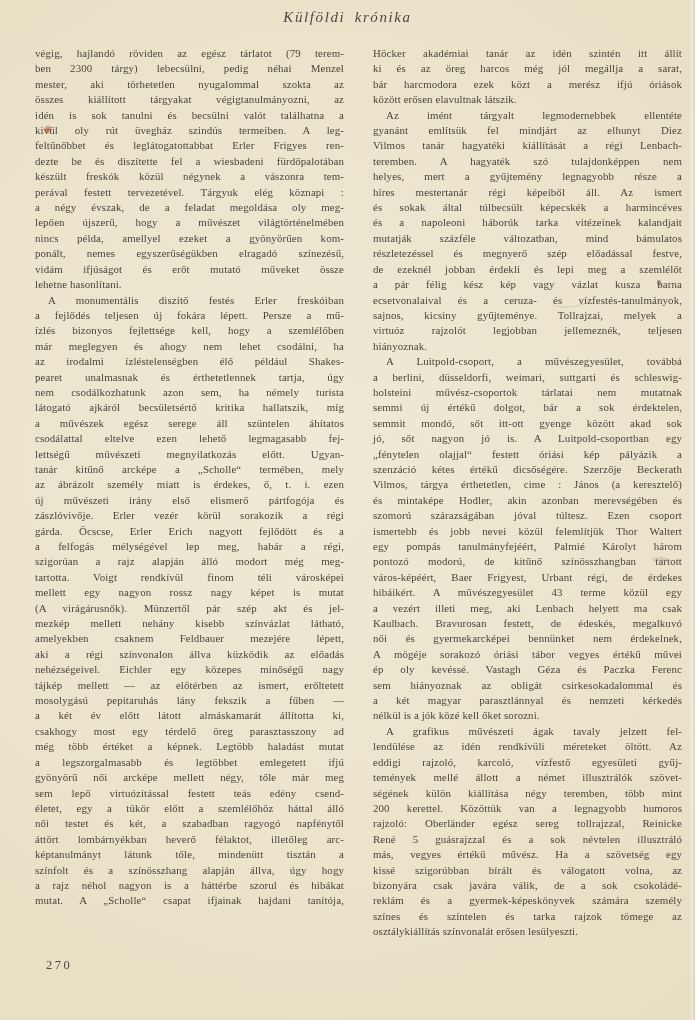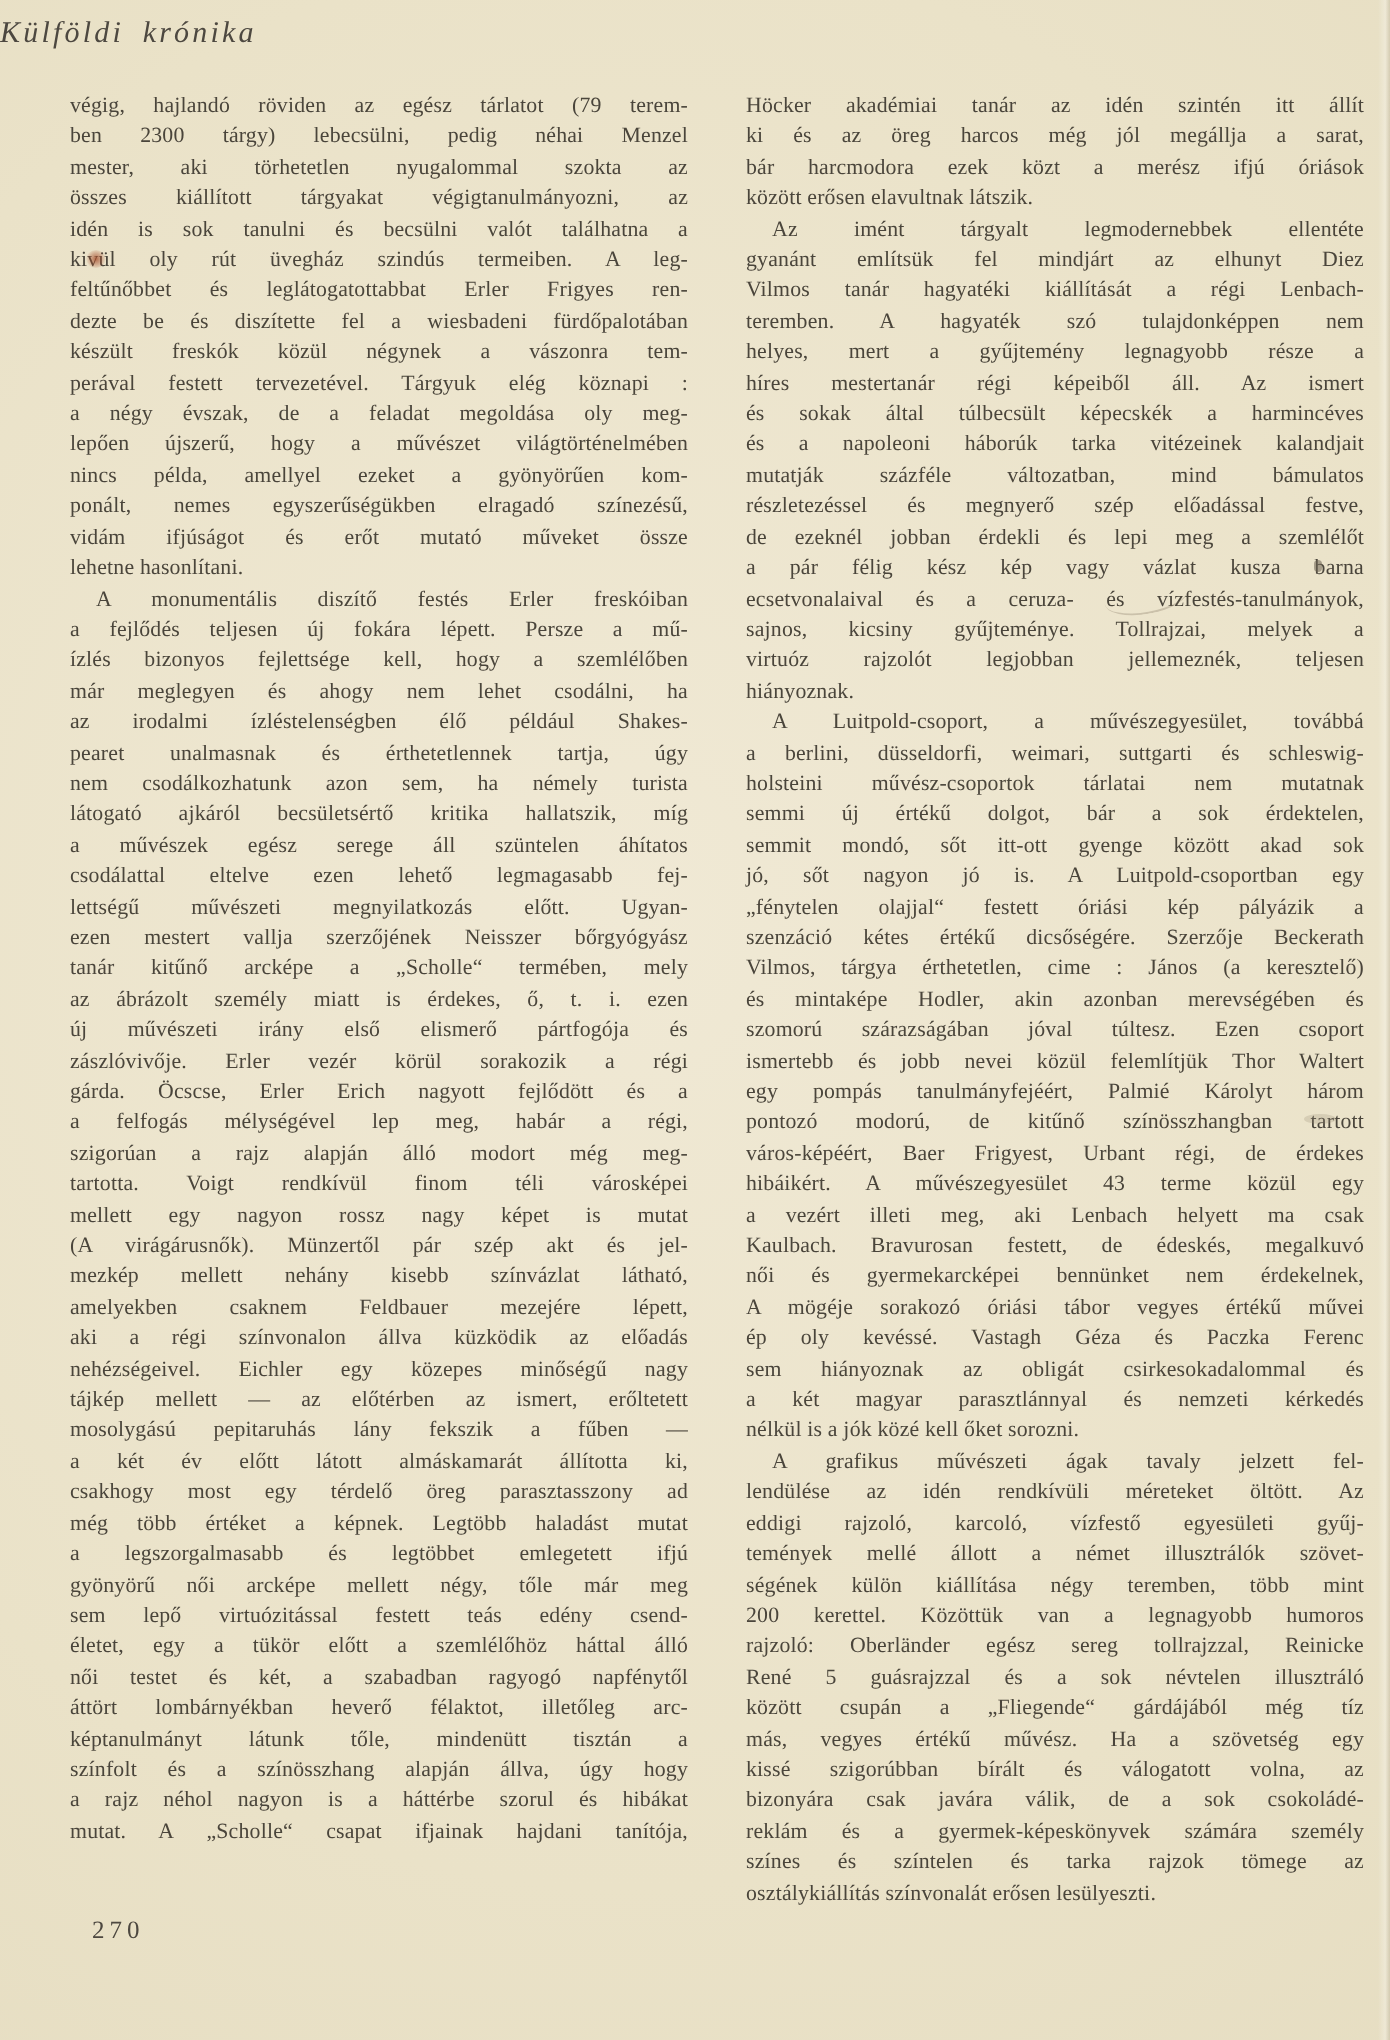--- a/index.html
+++ b/index.html
@@ -9,21 +9,21 @@
     overflow: hidden;
     background:
       radial-gradient(ellipse 130% 95% at 45% 45%,
         #f0e9d5 0%, #eae2c8 50%, #e3dabd 92%, #ded5b6 100%);
     font-family: "Liberation Serif", "DejaVu Serif", serif;
     color: #4a453b;
   }
 
   .header-title {
     position: absolute; top: 9px; left: 0; width: 100%;
-    text-align: left;
+    text-align: center;
     font-style: italic;
     font-size: 15px;
     letter-spacing: 1.6px;
     word-spacing: 4px;
     color: #4d4840;
   }
 
   .columns {
     position: absolute; top: 46px; left: 35px;
     display: flex; gap: 29px;
@@ -109,21 +109,20 @@
         <div class="line">a fejlődés teljesen új fokára lépett. Persze a mű-</div>
         <div class="line">ízlés bizonyos fejlettsége kell, hogy a szemlélőben</div>
         <div class="line">már meglegyen és ahogy nem lehet csodálni, ha</div>
         <div class="line">az irodalmi ízléstelenségben élő például Shakes-</div>
         <div class="line">pearet unalmasnak és érthetetlennek tartja, úgy</div>
         <div class="line">nem csodálkozhatunk azon sem, ha némely turista</div>
         <div class="line">látogató ajkáról becsületsértő kritika hallatszik, míg</div>
         <div class="line">a művészek egész serege áll szüntelen áhítatos</div>
         <div class="line">csodálattal eltelve ezen lehető legmagasabb fej-</div>
         <div class="line">lettségű művészeti megnyilatkozás előtt. Ugyan-</div>
-        <div class="line">ezen mestert vallja szerzőjének Neisszer bőrgyógyász</div>
         <div class="line">tanár kitűnő arcképe a „Scholle“ termében, mely</div>
         <div class="line">az ábrázolt személy miatt is érdekes, ő, t. i. ezen</div>
         <div class="line">új művészeti irány első elismerő pártfogója és</div>
         <div class="line">zászlóvivője. Erler vezér körül sorakozik a régi</div>
         <div class="line">gárda. Öcscse, Erler Erich nagyott fejlődött és a</div>
         <div class="line">a felfogás mélységével lep meg, habár a régi,</div>
         <div class="line">szigorúan a rajz alapján álló modort még meg-</div>
         <div class="line">tartotta. Voigt rendkívül finom téli városképei</div>
         <div class="line">mellett egy nagyon rossz nagy képet is mutat</div>
         <div class="line">(A virágárusnők). Münzertől pár szép akt és jel-</div>
@@ -201,21 +200,20 @@
       </div>
       <div class="par">
         <div class="line indent">A grafikus művészeti ágak tavaly jelzett fel-</div>
         <div class="line">lendülése az idén rendkívüli méreteket öltött. Az</div>
         <div class="line">eddigi rajzoló, karcoló, vízfestő egyesületi gyűj-</div>
         <div class="line">temények mellé állott a német illusztrálók szövet-</div>
         <div class="line">ségének külön kiállítása négy teremben, több mint</div>
         <div class="line">200 kerettel. Közöttük van a legnagyobb humoros</div>
         <div class="line">rajzoló: Oberländer egész sereg tollrajzzal, Reinicke</div>
         <div class="line">René 5 guásrajzzal és a sok névtelen illusztráló</div>
-        <div class="line">között csupán a „Fliegende“ gárdájából még tíz</div>
         <div class="line">más, vegyes értékű művész. Ha a szövetség egy</div>
         <div class="line">kissé szigorúbban bírált és válogatott volna, az</div>
         <div class="line">bizonyára csak javára válik, de a sok csokoládé-</div>
         <div class="line">reklám és a gyermek-képeskönyvek számára személy</div>
         <div class="line">színes és színtelen és tarka rajzok tömege az</div>
         <div class="line par-end">osztálykiállítás színvonalát erősen lesülyeszti.</div>
       </div>
     </div>
 </div>
 

